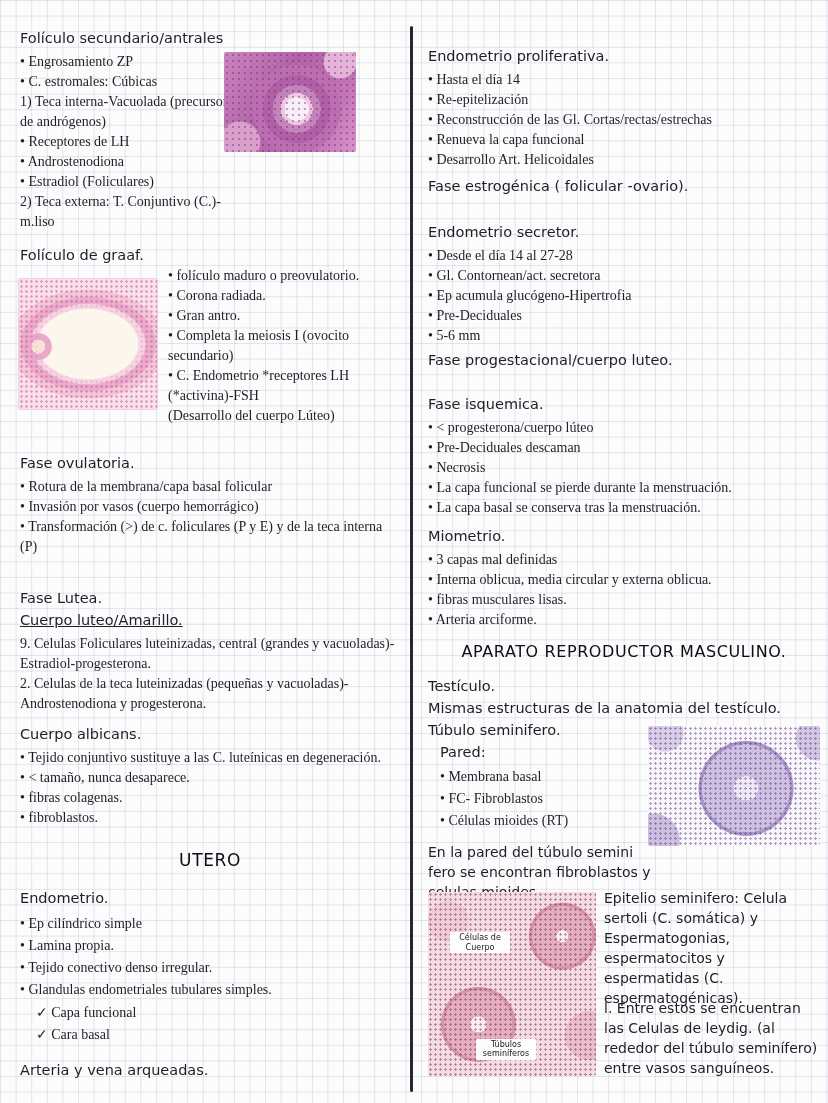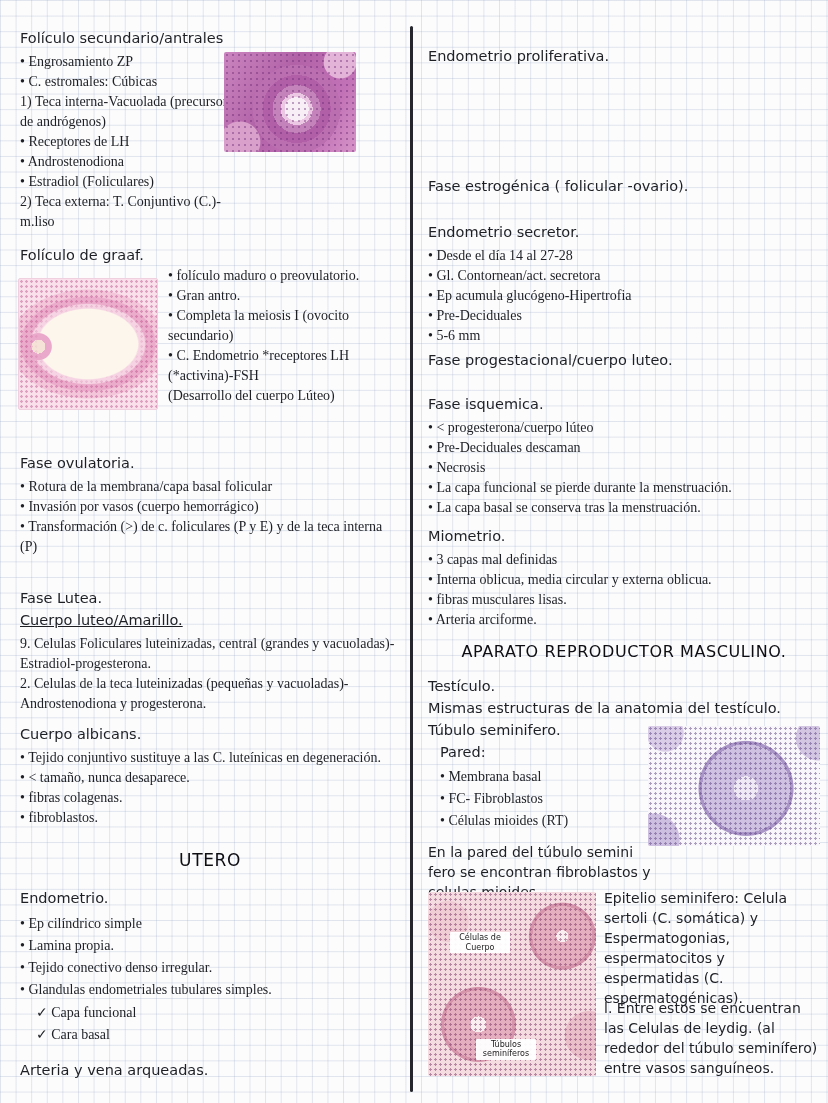--- a/index.html
+++ b/index.html
@@ -83,20 +83,21 @@
     <div class="ln">• Receptores de LH</div>
     <div class="ln">• Androstenodiona</div>
     <div class="ln">• Estradiol (Foliculares)</div>
     <div class="ln">2) Teca externa: T. Conjuntivo (C.)-m.liso</div>
   </div>
   <div class="fig figA" style="left:224px;top:52px;width:132px;height:100px;"></div>
 
   <div class="t" style="left:20px;top:247px;">Folículo de graaf.</div>
   <div class="list" style="left:168px;top:266px;width:244px;">
     <div class="ln">• folículo maduro o preovulatorio.</div>
+    <div class="ln">• Corona radiada.</div>
     <div class="ln">• Gran antro.</div>
     <div class="ln">• Completa la meiosis I (ovocito secundario)</div>
     <div class="ln">• C. Endometrio *receptores LH (*activina)-FSH</div>
     <div class="ln">(Desarrollo del cuerpo Lúteo)</div>
   </div>
   <div class="fig figB" style="left:18px;top:278px;width:140px;height:132px;"></div>
 
   <div class="t" style="left:20px;top:455px;">Fase ovulatoria.</div>
   <div class="list" style="left:20px;top:477px;width:376px;">
     <div class="ln">• Rotura de la membrana/capa basal folicular</div>
@@ -128,20 +129,27 @@
     <div class="ln">• Tejido conectivo denso irregular.</div>
     <div class="ln">• Glandulas endometriales tubulares simples.</div>
   </div>
   <div class="list list22" style="left:36px;top:1002px;width:300px;">
     <div class="ln">✓ Capa funcional</div>
     <div class="ln">✓ Cara basal</div>
   </div>
   <div class="t" style="left:20px;top:1062px;">Arteria y vena arqueadas.</div>
 
   <div class="t" style="left:428px;top:48px;">Endometrio proliferativa.</div>
+  <div class="list" style="left:428px;top:70px;width:392px;">
+    <div class="ln">• Hasta el día 14</div>
+    <div class="ln">• Re-epitelización</div>
+    <div class="ln">• Reconstrucción de las Gl. Cortas/rectas/estrechas</div>
+    <div class="ln">• Renueva la capa funcional</div>
+    <div class="ln">• Desarrollo Art. Helicoidales</div>
+  </div>
   <div class="t" style="left:428px;top:178px;">Fase estrogénica ( folicular -ovario).</div>
 
   <div class="t" style="left:428px;top:224px;">Endometrio secretor.</div>
   <div class="list" style="left:428px;top:246px;width:392px;">
     <div class="ln">• Desde el día 14 al 27-28</div>
     <div class="ln">• Gl. Contornean/act. secretora</div>
     <div class="ln">• Ep acumula glucógeno-Hipertrofia</div>
     <div class="ln">• Pre-Deciduales</div>
     <div class="ln">• 5-6 mm</div>
   </div>

